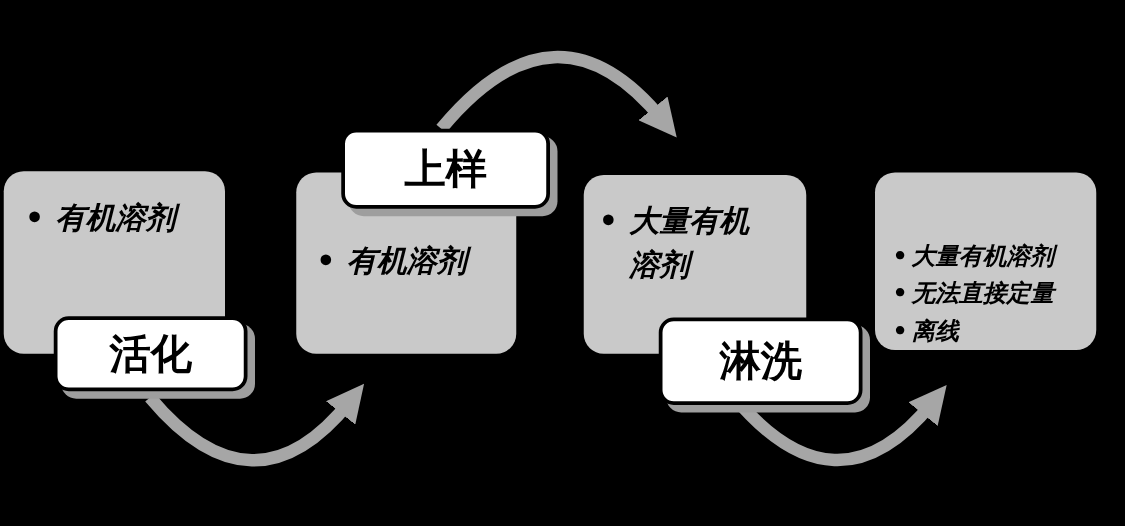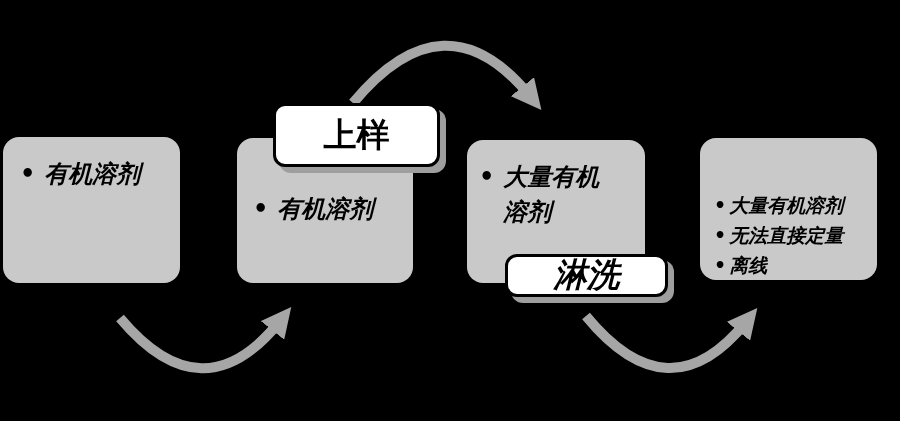--- a/index.html
+++ b/index.html
@@ -39,21 +39,21 @@
     box-shadow:6px 6px 0 var(--label-shadow);
     box-sizing:border-box;display:flex;align-items:center;justify-content:center;
     font-size:33px;font-weight:700;color:var(--text);
   }
   
   .c1{left:3px;top:137px;width:177px;height:146px;padding:20px 14px 0 17px;}
   .t1{left:43px;top:253px;width:155px;height:60px;}
   .c2{left:237px;top:138px;width:176px;height:145px;padding:54px 14px 0 16px;}
   .t2{left:273px;top:103px;width:167px;height:64px;}
   .c3{left:467px;top:140px;width:178px;height:143px;padding:20px 22px 0 12px;}
-  .t3{left:505px;top:254px;width:163px;height:43px;font-style:italic;}
+  .t3{left:527px;top:254px;width:163px;height:70px;}
   .c4{left:700px;top:138px;width:177px;height:142px;padding:52px 8px 0 14px;}
   .t4{left:740px;top:106px;width:155px;height:60px;}
 </style>
 </head>
 <body>
 
 <div class="stage">
 
   <svg class="arrows" viewBox="0 0 900 421" xmlns="http://www.w3.org/2000/svg">
     <defs>
@@ -67,20 +67,21 @@
   </svg>
 
   <div class="card card-lg c1">
     <ul class="bullets">
       <li>
         <span class="dot">•</span>
         <span class="txt">有机溶剂</span>
       </li>
     </ul>
   </div>
+  <div class="tag t1">活化</div>
 
   <div class="card card-lg c2">
     <ul class="bullets">
       <li>
         <span class="dot">•</span>
         <span class="txt">有机溶剂</span>
       </li>
     </ul>
   </div>
   <div class="tag t2">上样</div>

